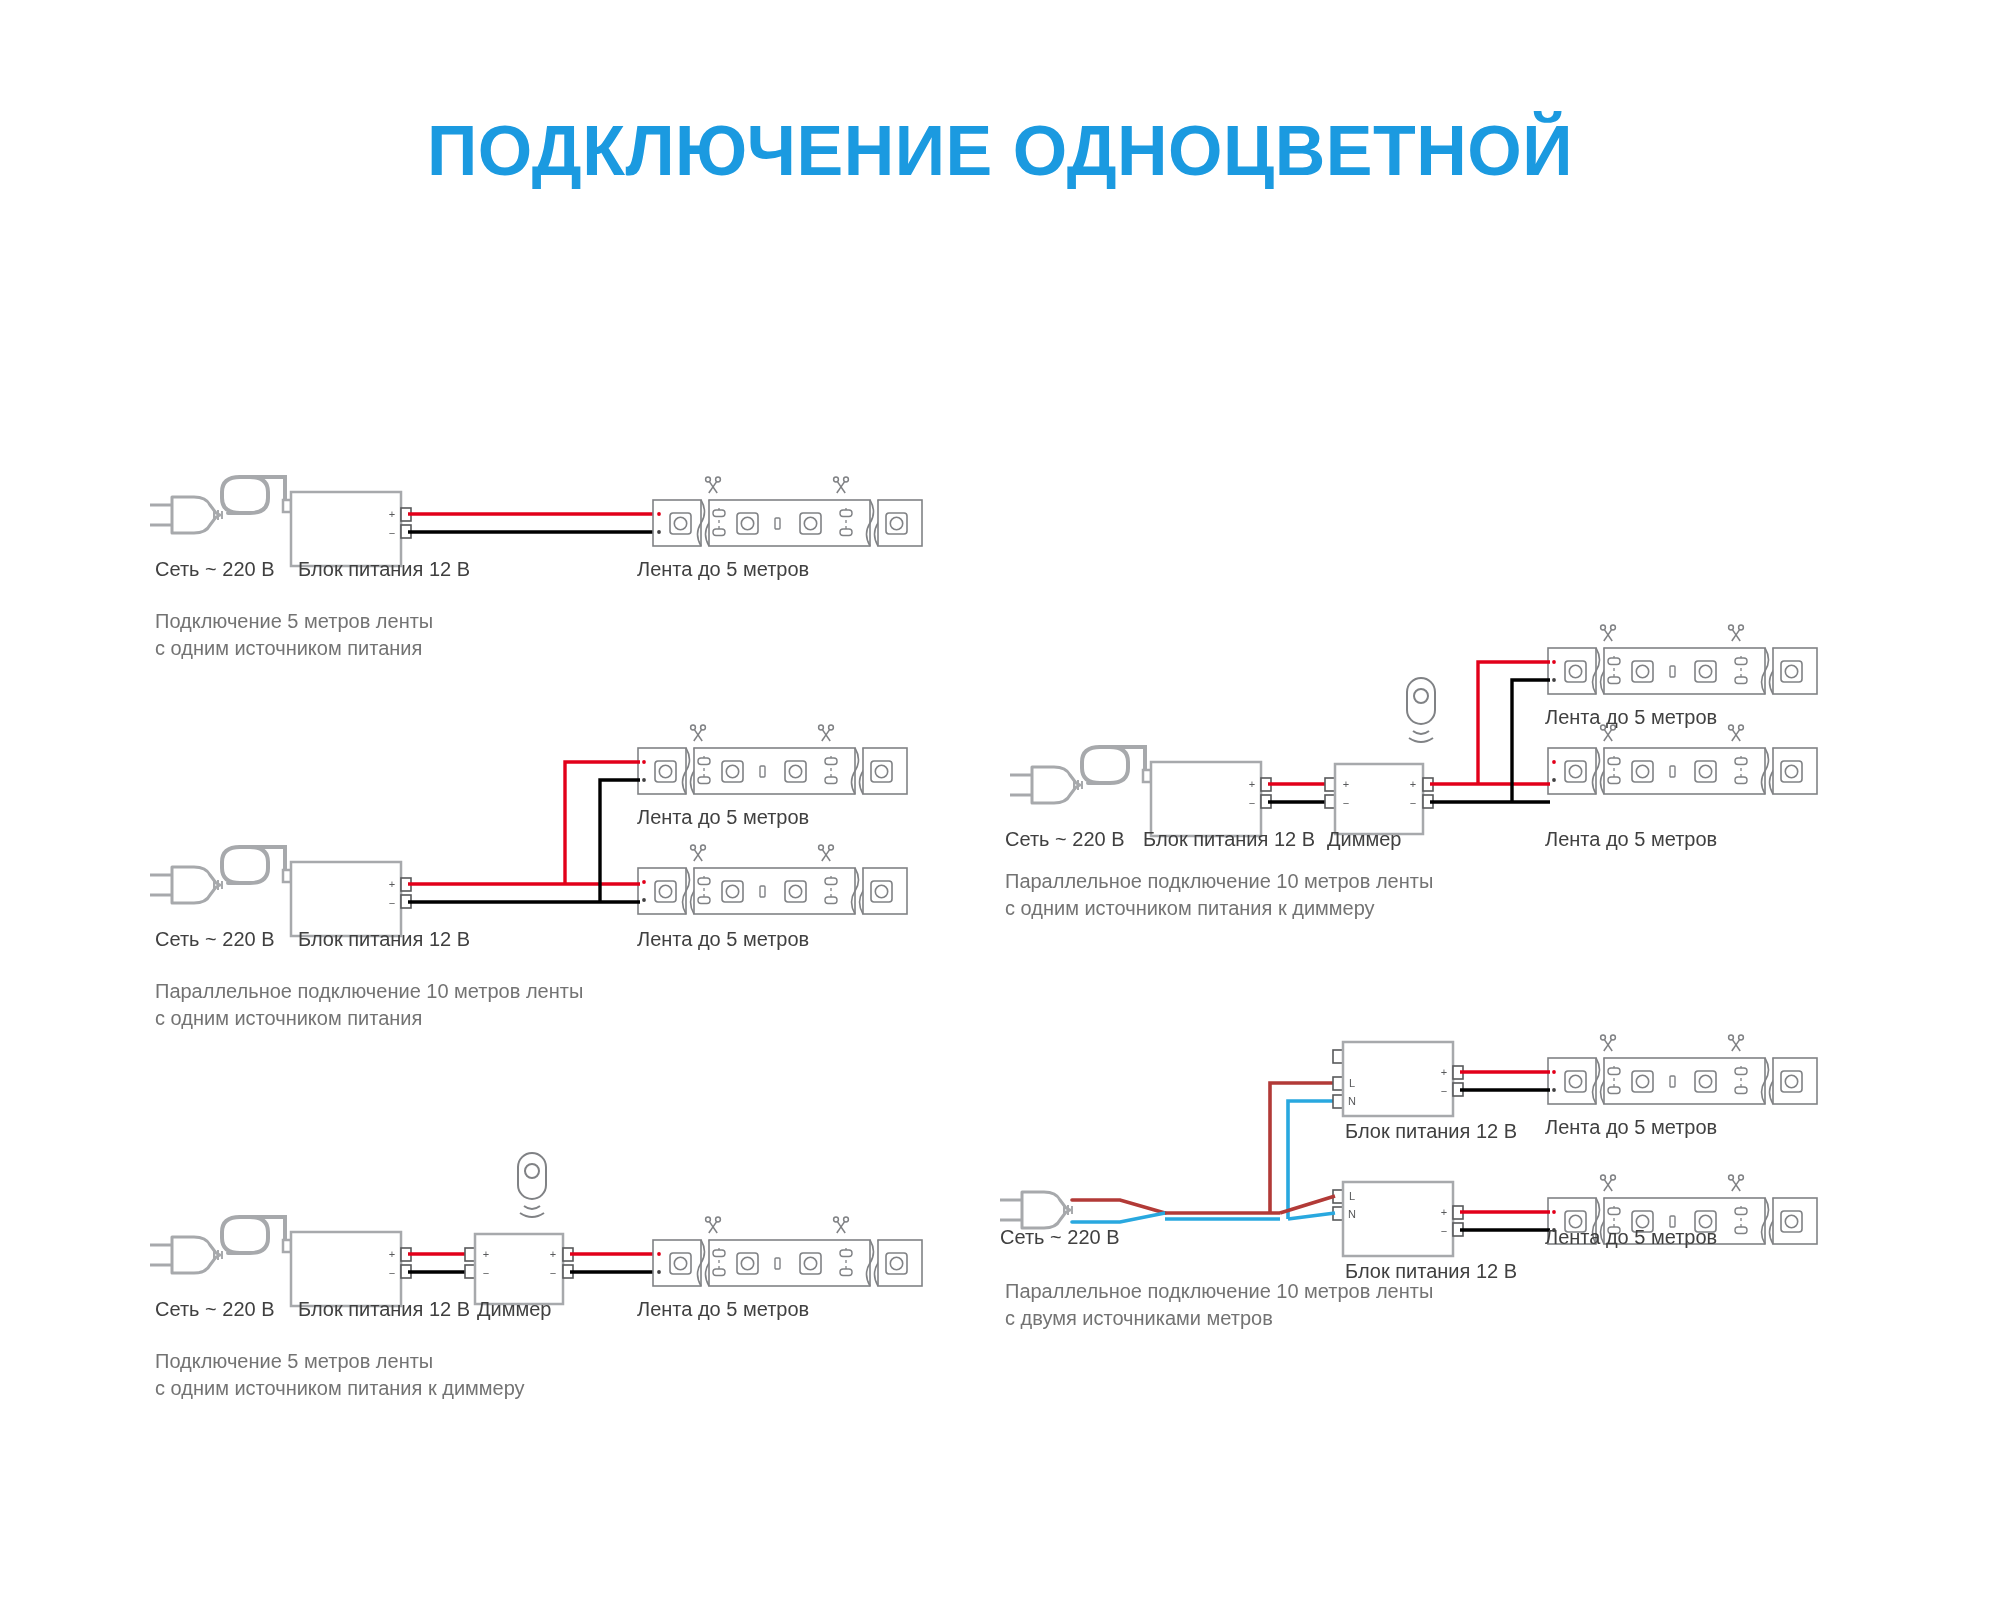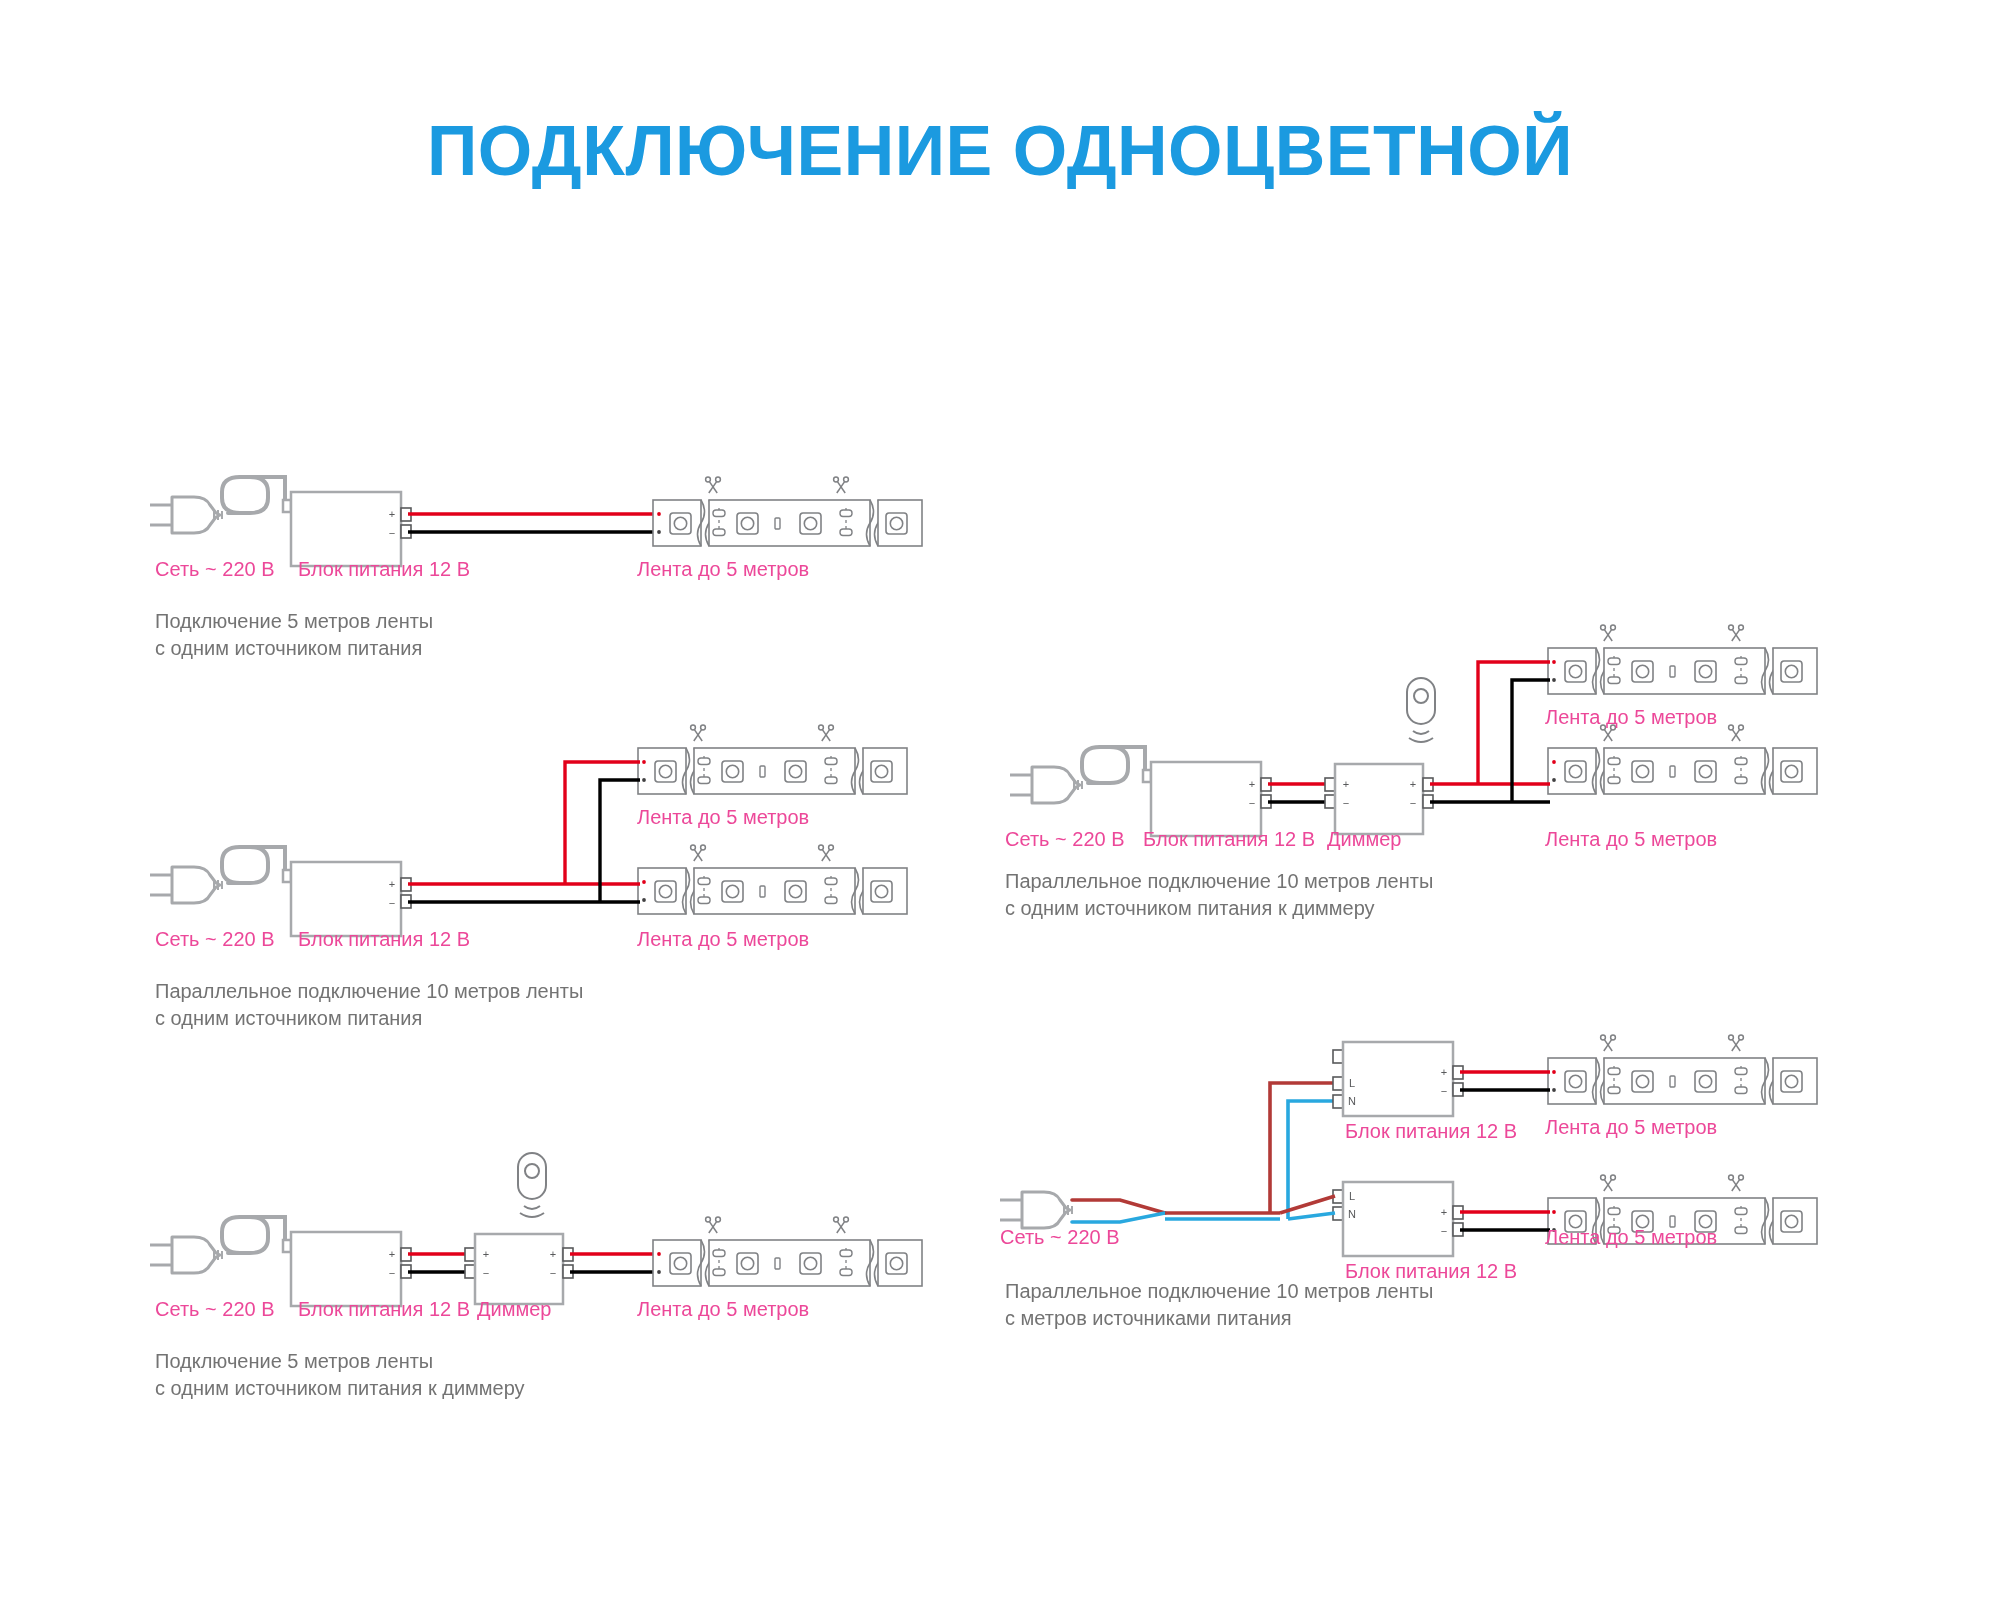--- a/index.html
+++ b/index.html
@@ -37,21 +37,21 @@
   .caption {
     position: absolute;
     color: #737373;
     font-size: 20px;
     line-height: 1.36;
     font-family: "Liberation Sans", sans-serif;
     white-space: nowrap;
   }
   .lbl {
     position: absolute;
-    color: #ec4899;
+    color: #404040;
     font-size: 20px;
     font-family: "Liberation Sans", sans-serif;
     white-space: nowrap;
   }
   .diagram-svg {
     position: absolute;
     left: 0; top: 0;
   }
 </style>
 </head>
@@ -454,16 +454,16 @@
     <div>с одним источником питания к диммеру</div>
   </div>
 
   <div class="caption" style="left:1005px; top:868px;">
     <div>Параллельное подключение 10 метров ленты</div>
     <div>с одним источником питания к диммеру</div>
   </div>
 
   <div class="caption" style="left:1005px; top:1278px;">
     <div>Параллельное подключение 10 метров ленты</div>
-    <div>с метров источниками питания</div>
+    <div>с двумя источниками метров</div>
   </div>
 
 </div>
 
 </body></html>

